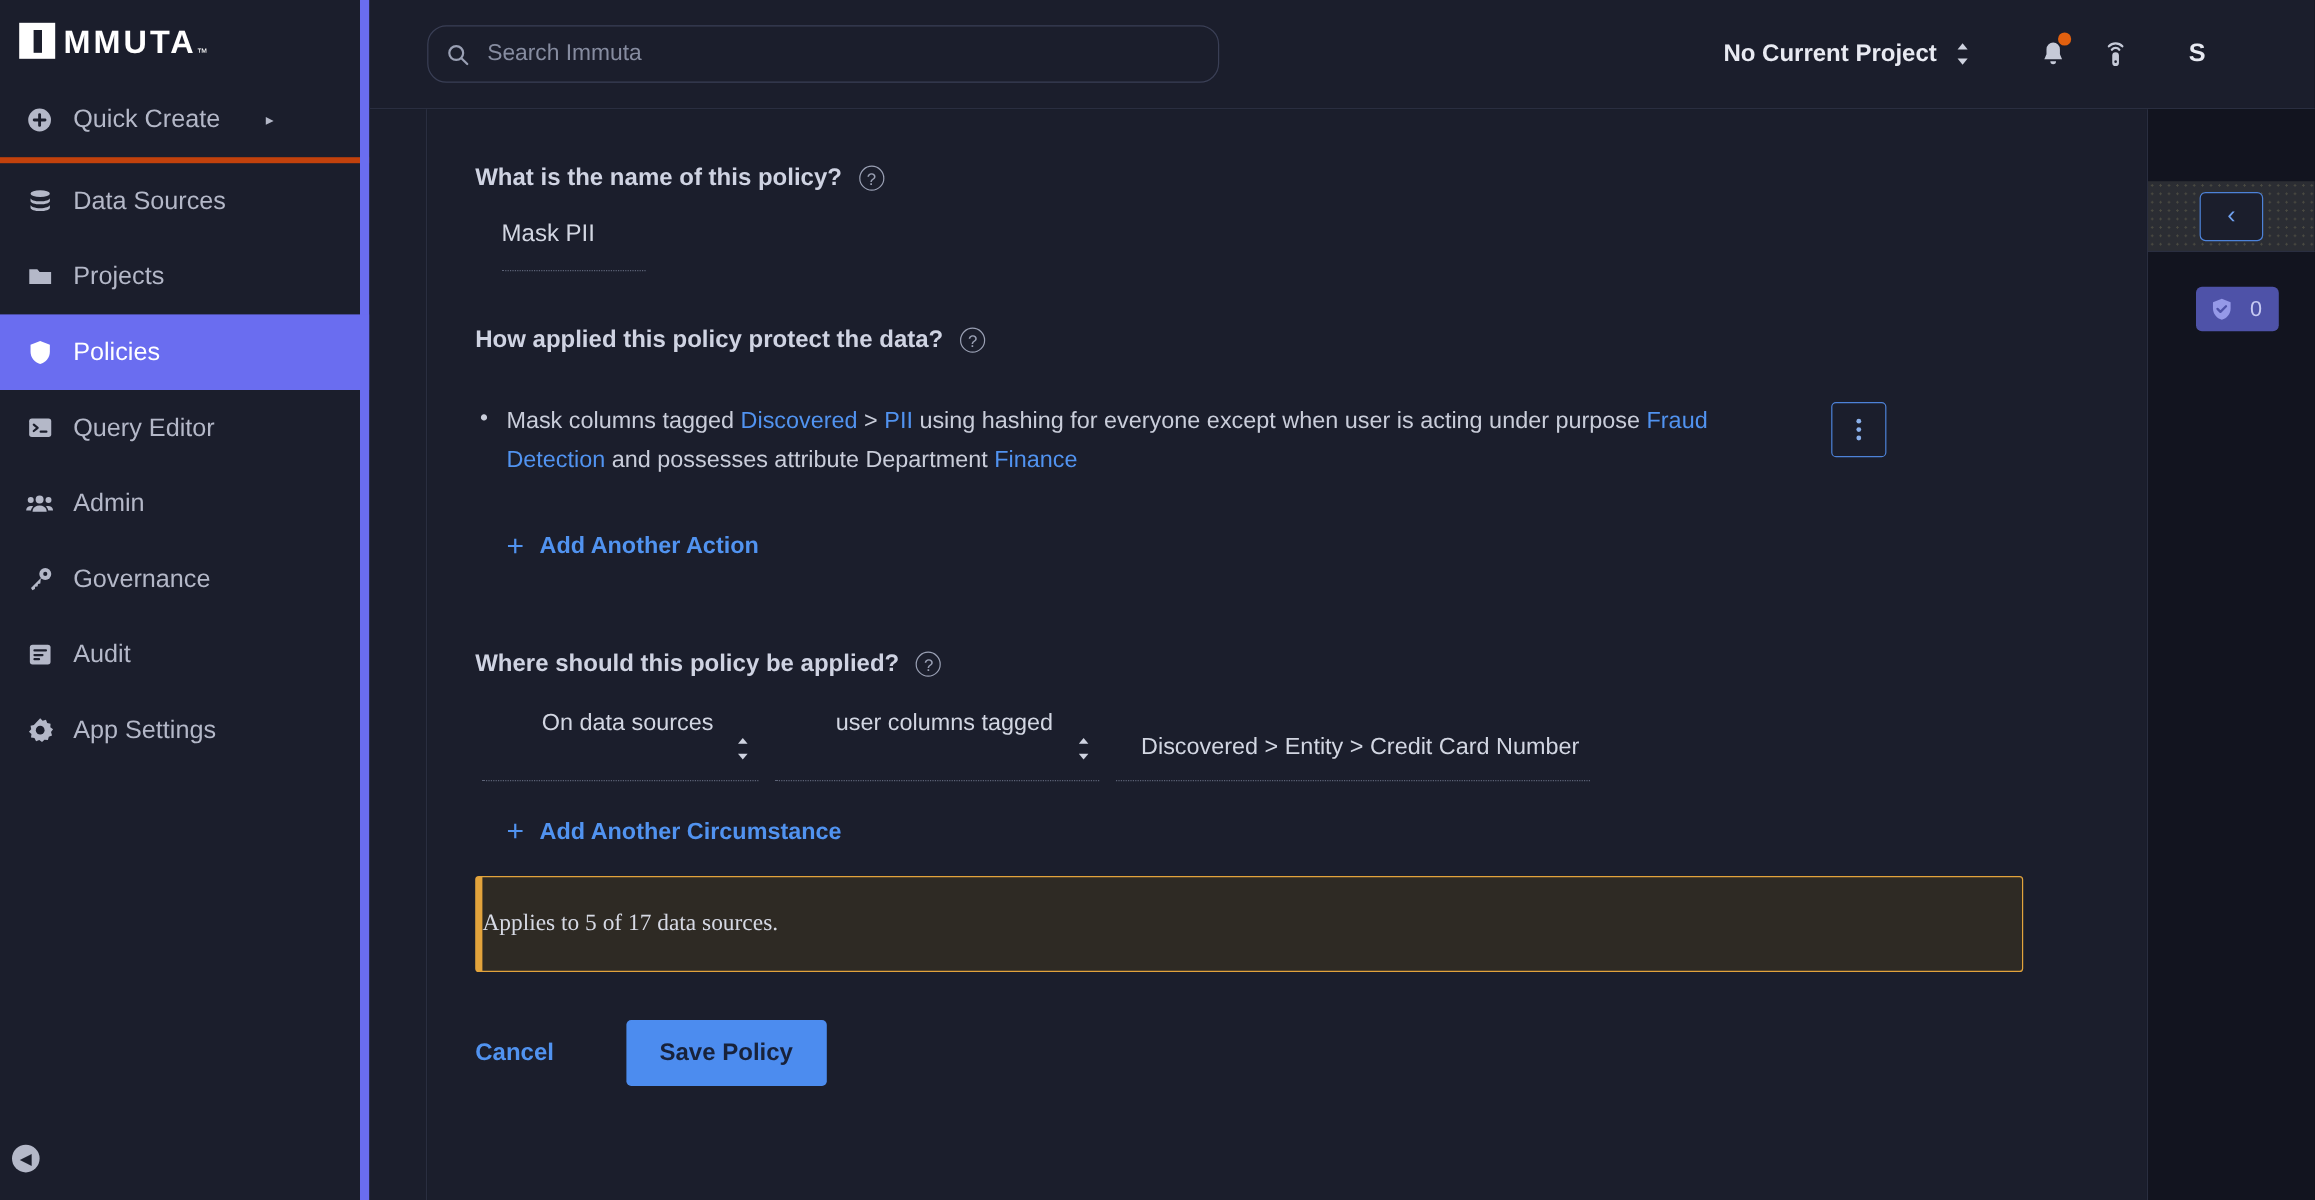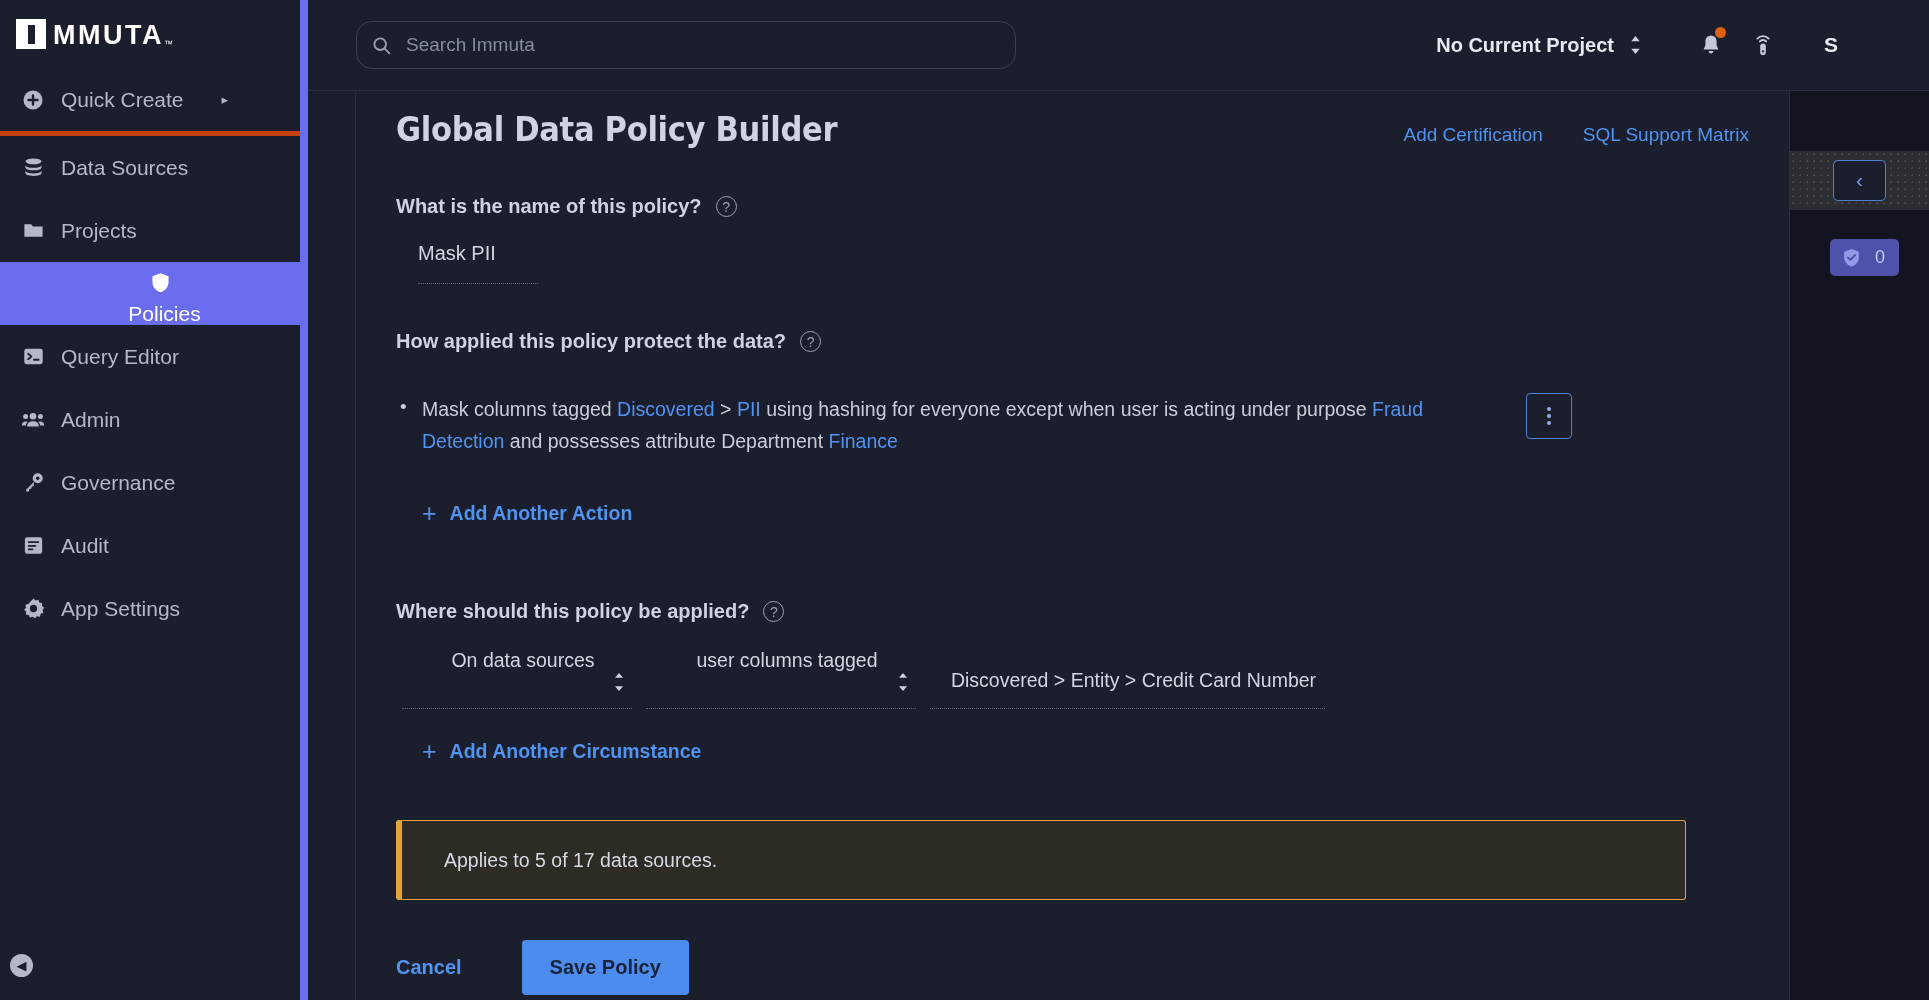--- a/index.html
+++ b/index.html
@@ -60,21 +60,21 @@
     font-size: 21px;
     cursor: pointer;
     position: relative;
   }
   .nav-item .nav-ico {
     width: 40px; flex: 0 0 40px;
     display: flex; align-items: center; justify-content: center;
     color: #b4b8c8;
   }
   .nav-item .nav-label { margin-left: 8px; }
-  .nav-item.active { background: #6a6df0; color: #ffffff; flex-direction: column; }
+  .nav-item.active { background: #6a6df0; color: #ffffff; }
   .nav-item.active .nav-ico { color: #ffffff; }
   .nav-caret {
     position: absolute; right: 80px;
     font-size: 13px; color: #b4b8c8;
   }
   .nav-spacer { flex: 1 1 auto; }
   .sidebar-collapse {
     height: 70px; display: flex; align-items: center; padding-left: 10px;
   }
   .circle-arrow {
@@ -249,29 +249,29 @@
     cursor: pointer;
     flex-direction: column;
   }
   .sel .sel-val { color: #d2d6e2; font-size: 19.5px; }
   .sel .sel-caret { margin-left: auto; padding-left: 22px; color: #cfd3e0; display:flex; flex-direction:column; }
   .sel-w1 { width: 230px; }
   .sel-w2 { width: 270px; }
   .sel-w3 { width: 395px; }
 
   .banner {
-    margin-top: 56px;
+    margin-top: 24px;
     background: #2e2a24;
     border: 1px solid #e2a33c;
     border-left: 6px solid #e2a33c;
     border-radius: 3px;
     height: 80px;
     display: flex; align-items: center;
-    padding-left: 42px;
     max-width: 1290px;
+    font-family: Liberation Serif, serif;
   }
   .banner-text { color: #d6d9e4; font-size: 19.5px; }
 
   .footer-btns {
     display: flex; align-items: center; justify-content: flex-start;
     gap: 60px; margin-top: 40px; max-width: 1290px;
   }
   .btn-cancel {
     color: #5193f0; font-size: 20px; font-weight: bold;
     background: transparent; border: none; cursor: pointer;
@@ -495,27 +495,20 @@
       </div>
     </header>
 
     <div class="body-region">
 
       <div class="left-gutter"></div>
 
       <section class="content-panel">
         <div class="content-inner">
 
-          <div class="page-head">
-            <h1 class="page-title">Global Data Policy Builder</h1>
-            <div class="head-links">
-              <span class="head-link">Add Certification</span>
-              <span class="head-link">SQL Support Matrix</span>
-            </div>
-          </div>
 
           
           <div class="q-label">
             <span>What is the name of this policy?</span>
             <span class="help-ico">?</span>
           </div>
           <input class="text-field" value="Mask PII" style="">
 
           
           <div class="q-label">

